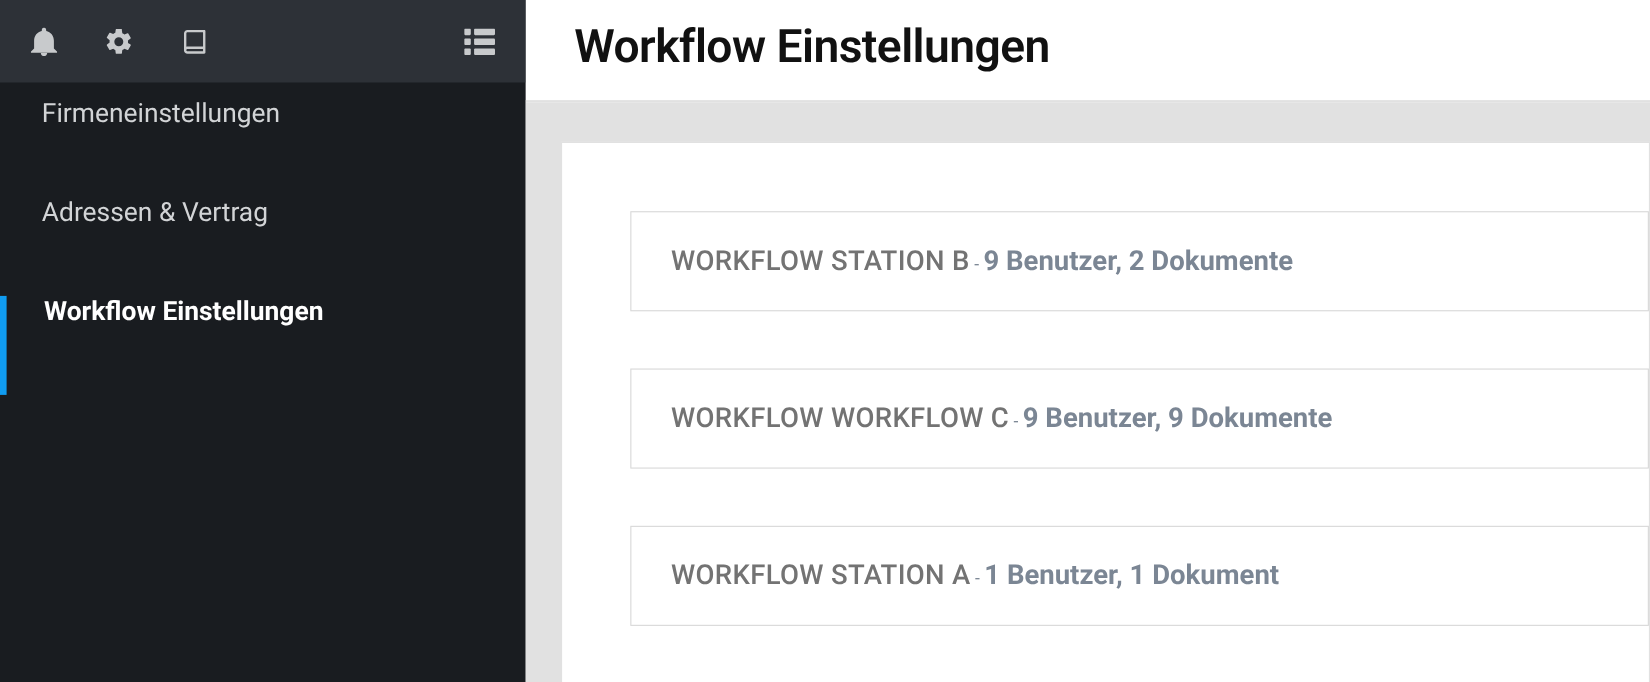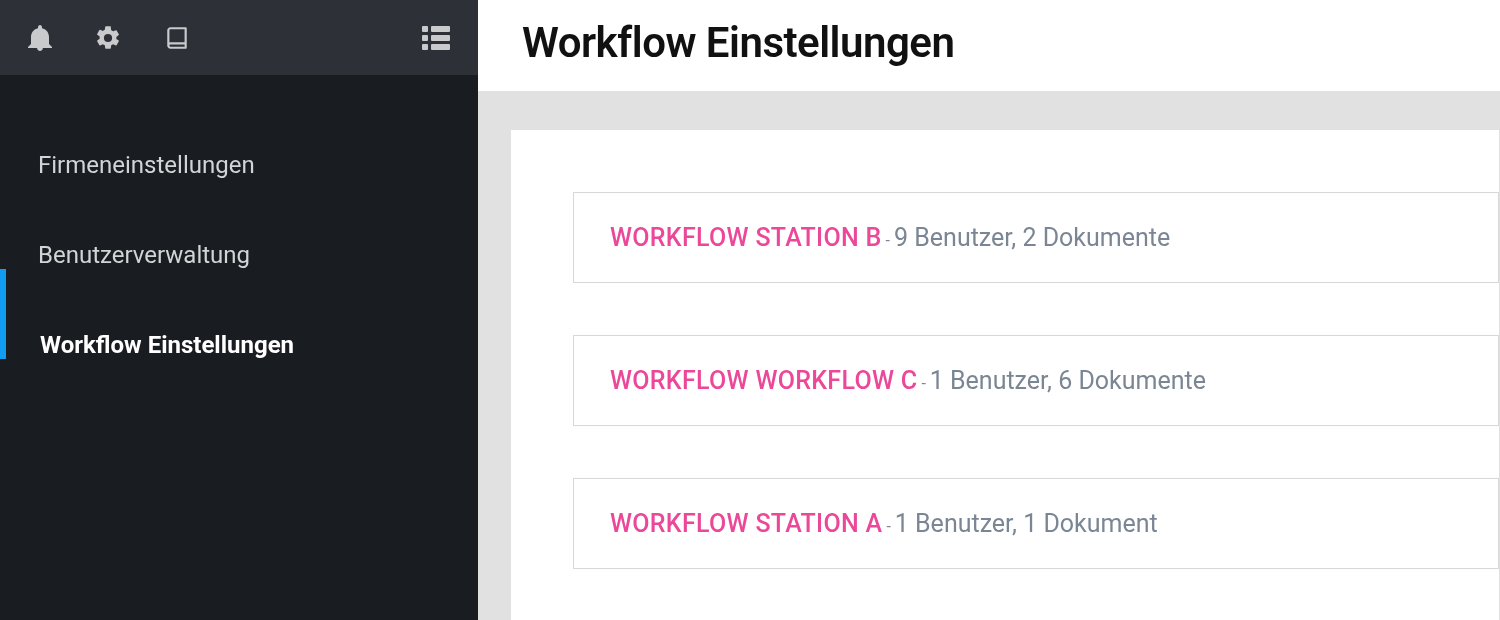--- a/index.html
+++ b/index.html
@@ -33,21 +33,21 @@
       align-items: center;
       justify-content: center;
       cursor: pointer;
     }
     .sidebar-toolbar .spacer { flex: 1; }
     .sidebar-nav {
       padding-top: 14px;
     }
     .sidebar-item {
       display: flex;
-      align-items: flex-end;
+      align-items: flex-start;
       height: 90px;
       padding-left: 32px;
       padding-right: 20px;
       color: #D2D4D6;
       font-size: 24px;
       font-weight: 400;
       cursor: pointer;
       border-left: 6px solid transparent;
     }
     .sidebar-item.active {
@@ -87,26 +87,26 @@
     .station-card {
       border: 1px solid #D8D8D8;
       background: #fff;
       padding: 30px 36px;
       margin-bottom: 52px;
       cursor: pointer;
     }
     .station-title {
       font-size: 25px;
       font-weight: 500;
-      color: #ec4899;
+      color: #737373;
       letter-spacing: 0.3px;
     }
     .station-meta {
       font-size: 25px;
-      font-weight: 400;
+      font-weight: 700;
       color: #7B8694;
     }
     .sep {
       color: #7B8694;
       font-weight: 400;
     }
     svg { display: block; }
   </style>
 </head>
 <body>
@@ -139,41 +139,41 @@
         <rect x="9" y="18" width="19" height="6" rx="1"></rect>
       </svg>
     </span>
   </div>
 
   <nav class="sidebar-nav">
     <div class="sidebar-item">
       <span>Firmeneinstellungen</span>
     </div>
     <div class="sidebar-item">
-      <span>Benutzerverwaltung</span>
+      <span>Adressen &amp; Vertrag</span>
     </div>
     <div class="sidebar-item active">
       <span>Workflow Einstellungen</span>
     </div>
   </nav>
 </aside>
 
 <main class="main">
   <header class="main-header">
     <h1 class="page-title">Workflow Einstellungen</h1>
   </header>
   <div class="main-body">
     <div class="panel">
 
       <div class="station-card">
         <span class="station-title">WORKFLOW STATION B</span><span class="sep"> - </span><span class="station-meta">9 Benutzer, 2 Dokumente</span>
       </div>
 
       <div class="station-card">
-        <span class="station-title">WORKFLOW WORKFLOW C</span><span class="sep"> - </span><span class="station-meta">1 Benutzer, 6 Dokumente</span>
+        <span class="station-title">WORKFLOW WORKFLOW C</span><span class="sep"> - </span><span class="station-meta">9 Benutzer, 9 Dokumente</span>
       </div>
 
       <div class="station-card">
         <span class="station-title">WORKFLOW STATION A</span><span class="sep"> - </span><span class="station-meta">1 Benutzer, 1 Dokument</span>
       </div>
 
     </div>
   </div>
 </main>
 

